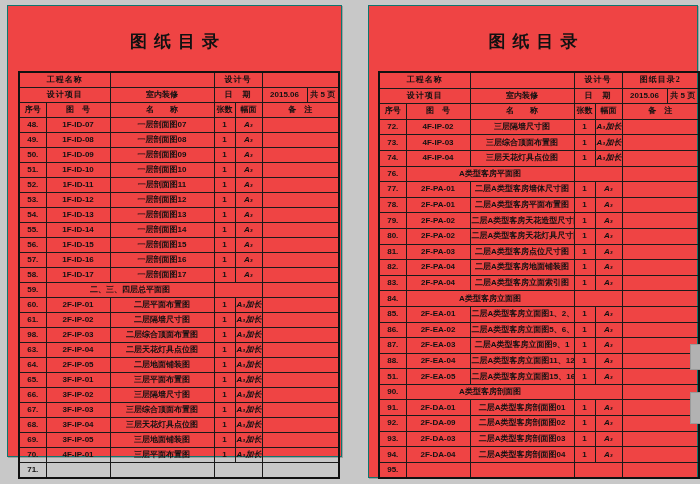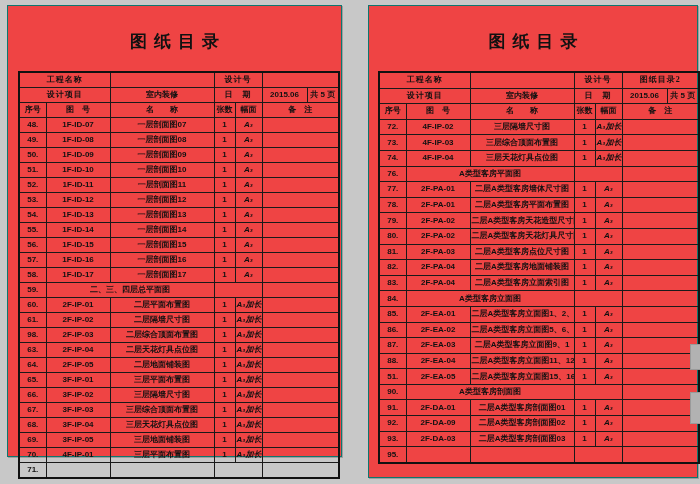--- a/index.html
+++ b/index.html
@@ -476,20 +476,28 @@
         </tr>
         <tr>
           <td class="c-seq">93.</td>
           <td class="c-no">2F-DA-03</td>
           <td class="c-name">二层A类型客房剖面图03</td>
           <td class="c-sheets">1</td>
           <td class="c-format">A₃</td>
           <td colspan="2" class="c-remark"></td>
         </tr>
         <tr>
+          <td class="c-seq">94.</td>
+          <td class="c-no">2F-DA-04</td>
+          <td class="c-name">二层A类型客房剖面图04</td>
+          <td class="c-sheets">1</td>
+          <td class="c-format">A₃</td>
+          <td colspan="2" class="c-remark"></td>
+        </tr>
+        <tr>
           <td class="c-seq">95.</td>
           <td class="c-no"></td>
           <td class="c-name"></td>
           <td colspan="2" class="c-merge"></td>
           <td colspan="2" class="c-remark"></td>
         </tr>
       </tbody>
   </table>
 </div>
 

